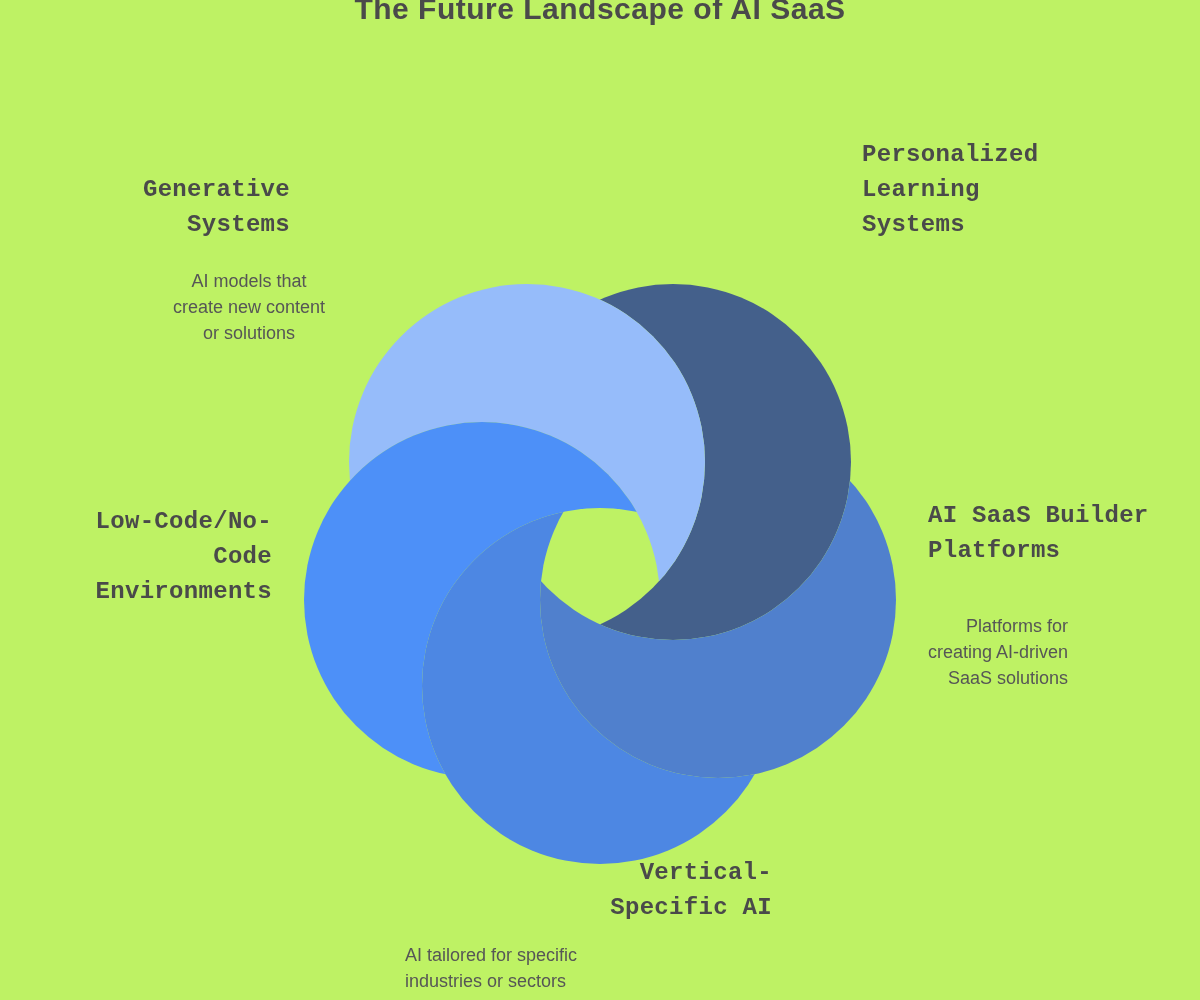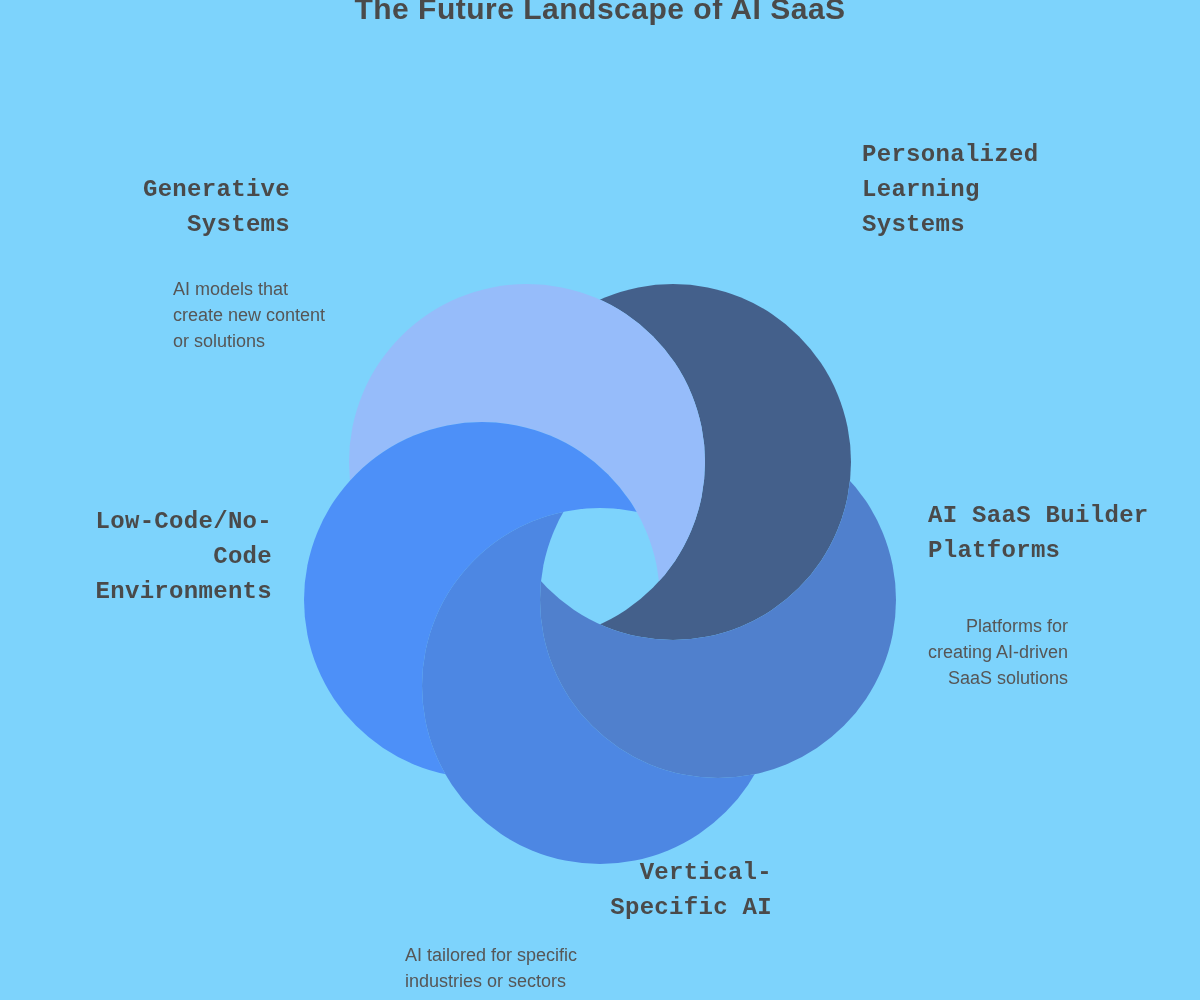--- a/index.html
+++ b/index.html
@@ -8,21 +8,21 @@
     width: 1200px;
     height: 1000px;
     overflow: hidden;
     background: #ffffff;
     font-family: "Liberation Sans", sans-serif;
   }
   .stage {
     position: relative;
     width: 1200px;
     height: 1000px;
-    background: #7dd3fc;
+    background: #bef264;
   }
   .main-title {
     position: absolute;
     top: -8px;
     left: 0;
     width: 1200px;
     text-align: center;
     font-size: 30px;
     font-weight: 700;
     color: #4a4a4a;
@@ -46,21 +46,21 @@
   }
   .node-desc {
     position: absolute;
     font-size: 18px;
     font-weight: 400;
     line-height: 26px;
     color: #565656;
     white-space: pre-line;
   }
   .tl-title { top: 172px; right: 910px; text-align: right; }
-  .tl-desc  { top: 276px; right: 875px; text-align: left; }
+  .tl-desc  { top: 268px; right: 875px; text-align: center; }
   .tr-title { top: 137px; left: 862px; text-align: left; }
   .tr-desc  { top: 262px; left: 862px; text-align: left; }
   .r-title  { top: 498px; left: 928px; text-align: left; }
   .r-desc   { top: 613px; left: 928px; text-align: right; }
   .b-title  { top: 855px; left: 372px; width: 400px; text-align: right; }
   .b-desc   { top: 942px; left: 405px; width: 400px; text-align: left; }
   .l-title  { top: 504px; right: 928px; text-align: right; }
   .l-desc   { top: 630px; right: 945px; text-align: right; }
 </style>
 </head>

